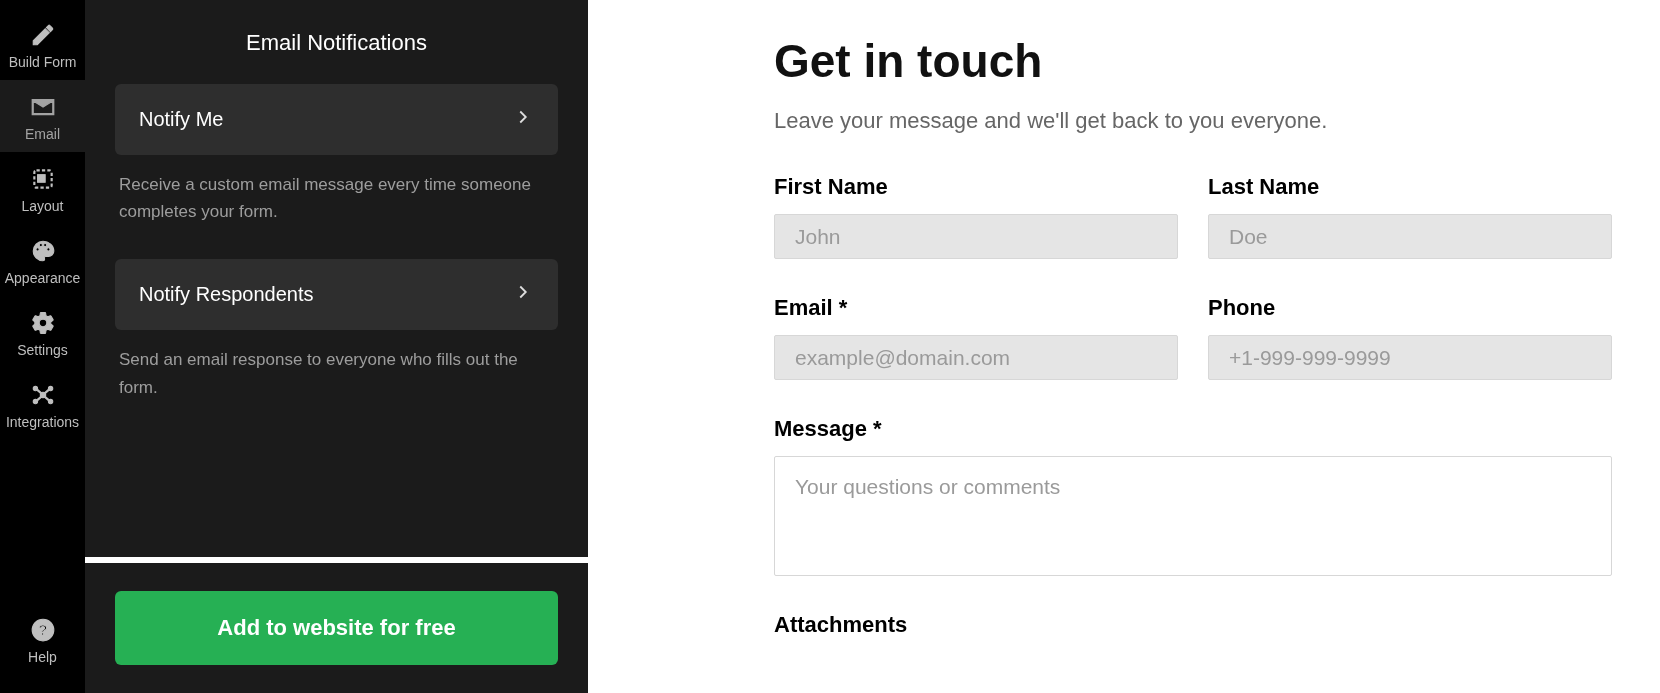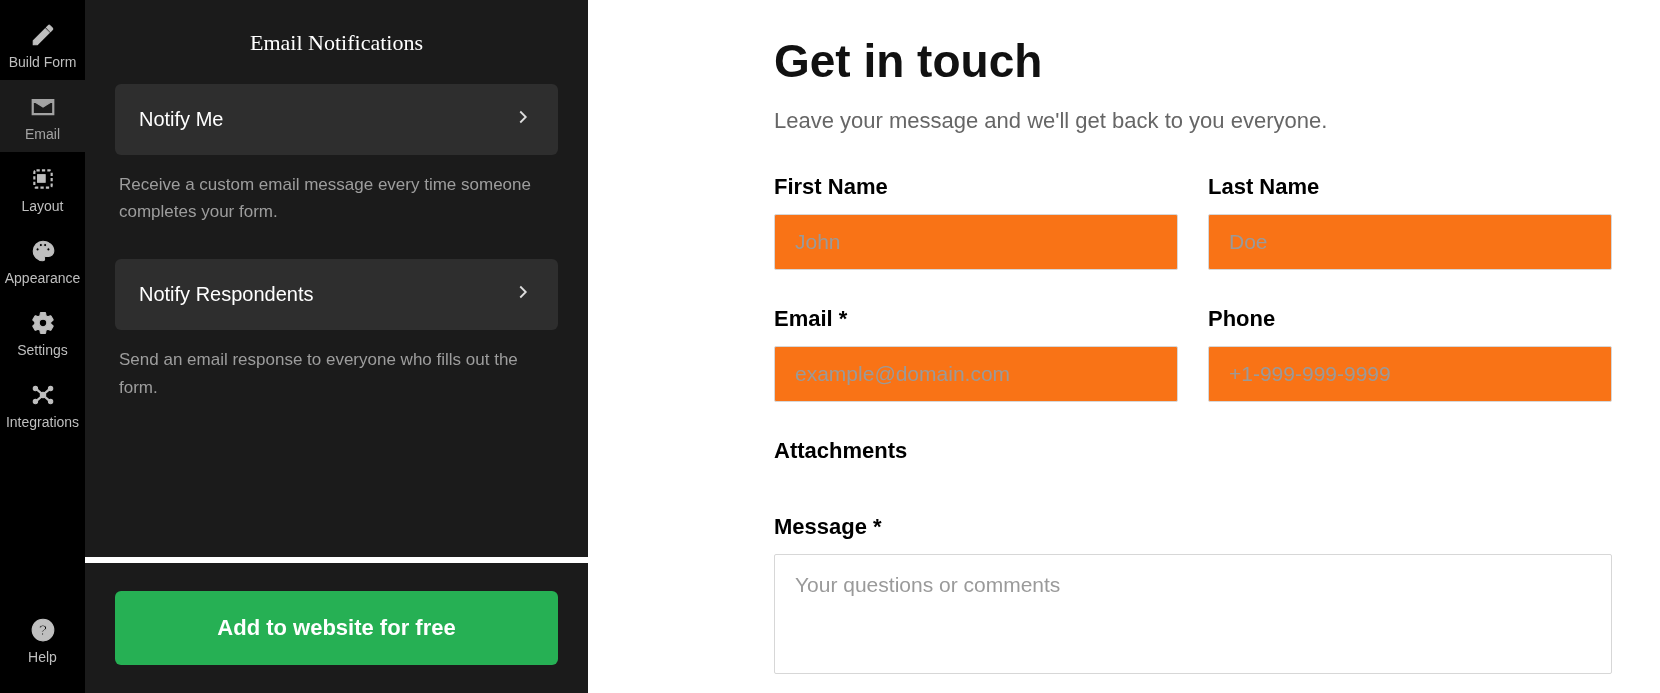--- a/index.html
+++ b/index.html
@@ -43,21 +43,20 @@
     flex-direction: column;
     flex-shrink: 0;
     position: relative;
   }
   .panel-title {
     text-align: center;
     font-size: 22px;
     font-weight: 400;
     color: #fff;
     padding: 30px 0 28px 0;
-    font-family: Liberation Serif, serif;
   }
   .panel-body { padding: 0 30px; flex: 1; overflow-y: auto; }
   .option-card {
     background: #2e2e2e;
     border-radius: 6px;
     padding: 22px 24px;
     display: flex;
     align-items: center;
     justify-content: space-between;
     cursor: pointer;
@@ -94,26 +93,26 @@
     padding: 34px 48px 0 186px;
     overflow-y: auto;
   }
   .form-title { font-size: 46px; font-weight: 800; color: #111; }
   .form-sub { font-size: 22px; color: #666; margin-top: 20px; margin-bottom: 40px; }
   .row { display: flex; gap: 30px; margin-bottom: 36px; align-items: flex-end; }
   .col { flex: 1; display: flex; flex-direction: column; }
   .flabel { font-size: 22px; font-weight: 700; color: #000; margin-bottom: 14px; }
   .finput {
     border: 1px solid #d7d7d7;
-    height: 56px;
+    height: 45px;
     padding: 0 20px;
     font-size: 21px;
     color: #333;
     border-radius: 2px;
-    background: #f97316;
+    background: #e5e5e5;
   }
   .finput::placeholder { color: #9a9a9a; }
   .ftextarea {
     border: 1px solid #d7d7d7;
     height: 120px;
     padding: 18px 20px;
     font-size: 21px;
     color: #333;
     border-radius: 2px;
     resize: none;
@@ -254,23 +253,23 @@
       <input class="finput" placeholder="example@domain.com" style="">
     </div>
     <div class="col">
       <label class="flabel">Phone</label>
       <input class="finput" placeholder="+1-999-999-9999" style="">
     </div>
   </div>
 
   <div class="row">
     <div class="col msgcol">
-      <label class="flabel">Attachments</label>
-    </div>
-  </div>
-
-  <div class="row">
-    <div class="col msgcol">
       <label class="flabel">Message *</label>
       <textarea class="ftextarea" placeholder="Your questions or comments" style=""></textarea>
     </div>
   </div>
+
+  <div class="row">
+    <div class="col msgcol">
+      <label class="flabel">Attachments</label>
+    </div>
+  </div>
 </main>
 
 </body></html>

